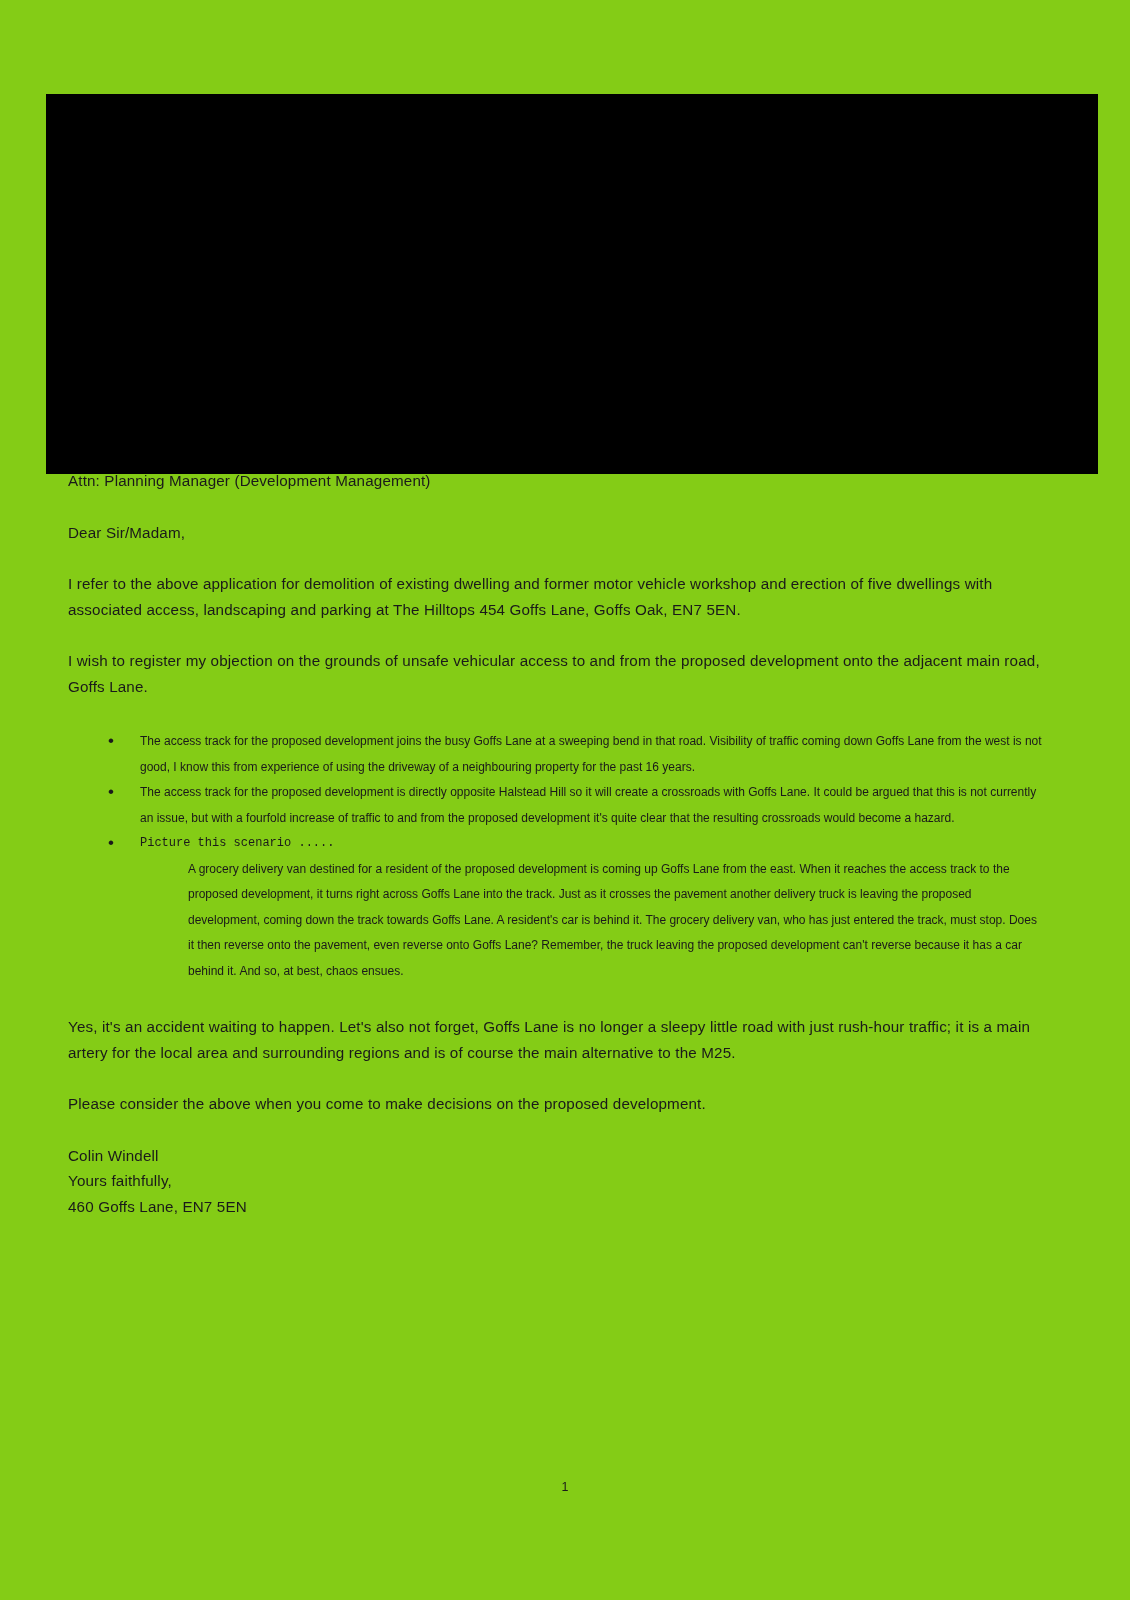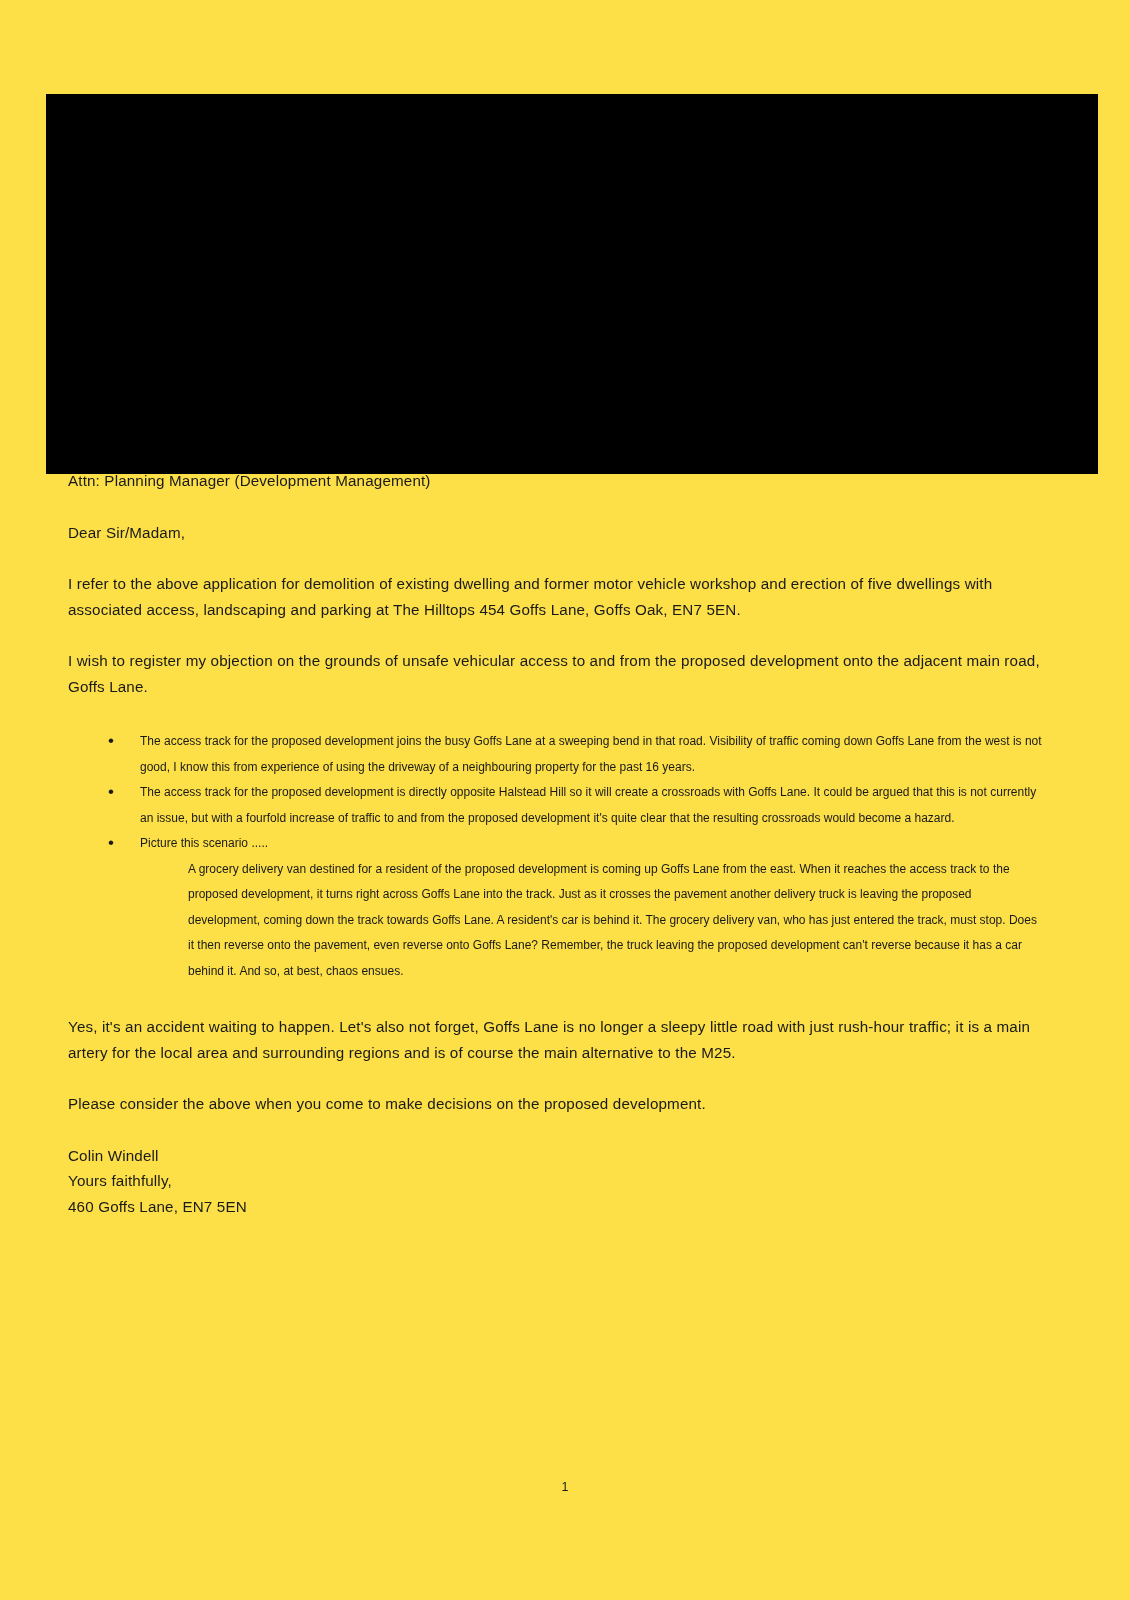--- a/index.html
+++ b/index.html
@@ -14,21 +14,21 @@
     font-family: "Liberation Sans", sans-serif;
     color: #000000;
     overflow: hidden;
   }
   .page {
     position: absolute;
     left: 0;
     top: 0;
     width: 1130px;
     height: 1600px;
-    background: #fde047;
+    background: #84cc16;
   }
   .redaction-block {
     position: absolute;
     left: 46px;
     top: 94px;
     width: 1052px;
     height: 380px;
     background: #000000;
   }
   .letter-body {
@@ -60,21 +60,21 @@
     margin-bottom: 0px;
   }
   ul.bullets > li::before {
     content: "\2022";
     position: absolute;
     left: -32px;
     top: -1px;
     font-size: 17px;
     color: #1a1a1a;
   }
-  .scenario-lead { display: block; }
+  .scenario-lead { display: block; font-family: Liberation Mono, monospace; }
   .scenario-text { display: block; margin-left: 48px; }
 
   .signoff .para { line-height: 25.5px; }
 
   .page-number {
     position: absolute;
     left: 0;
     top: 1480px;
     width: 1130px;
     text-align: center;

